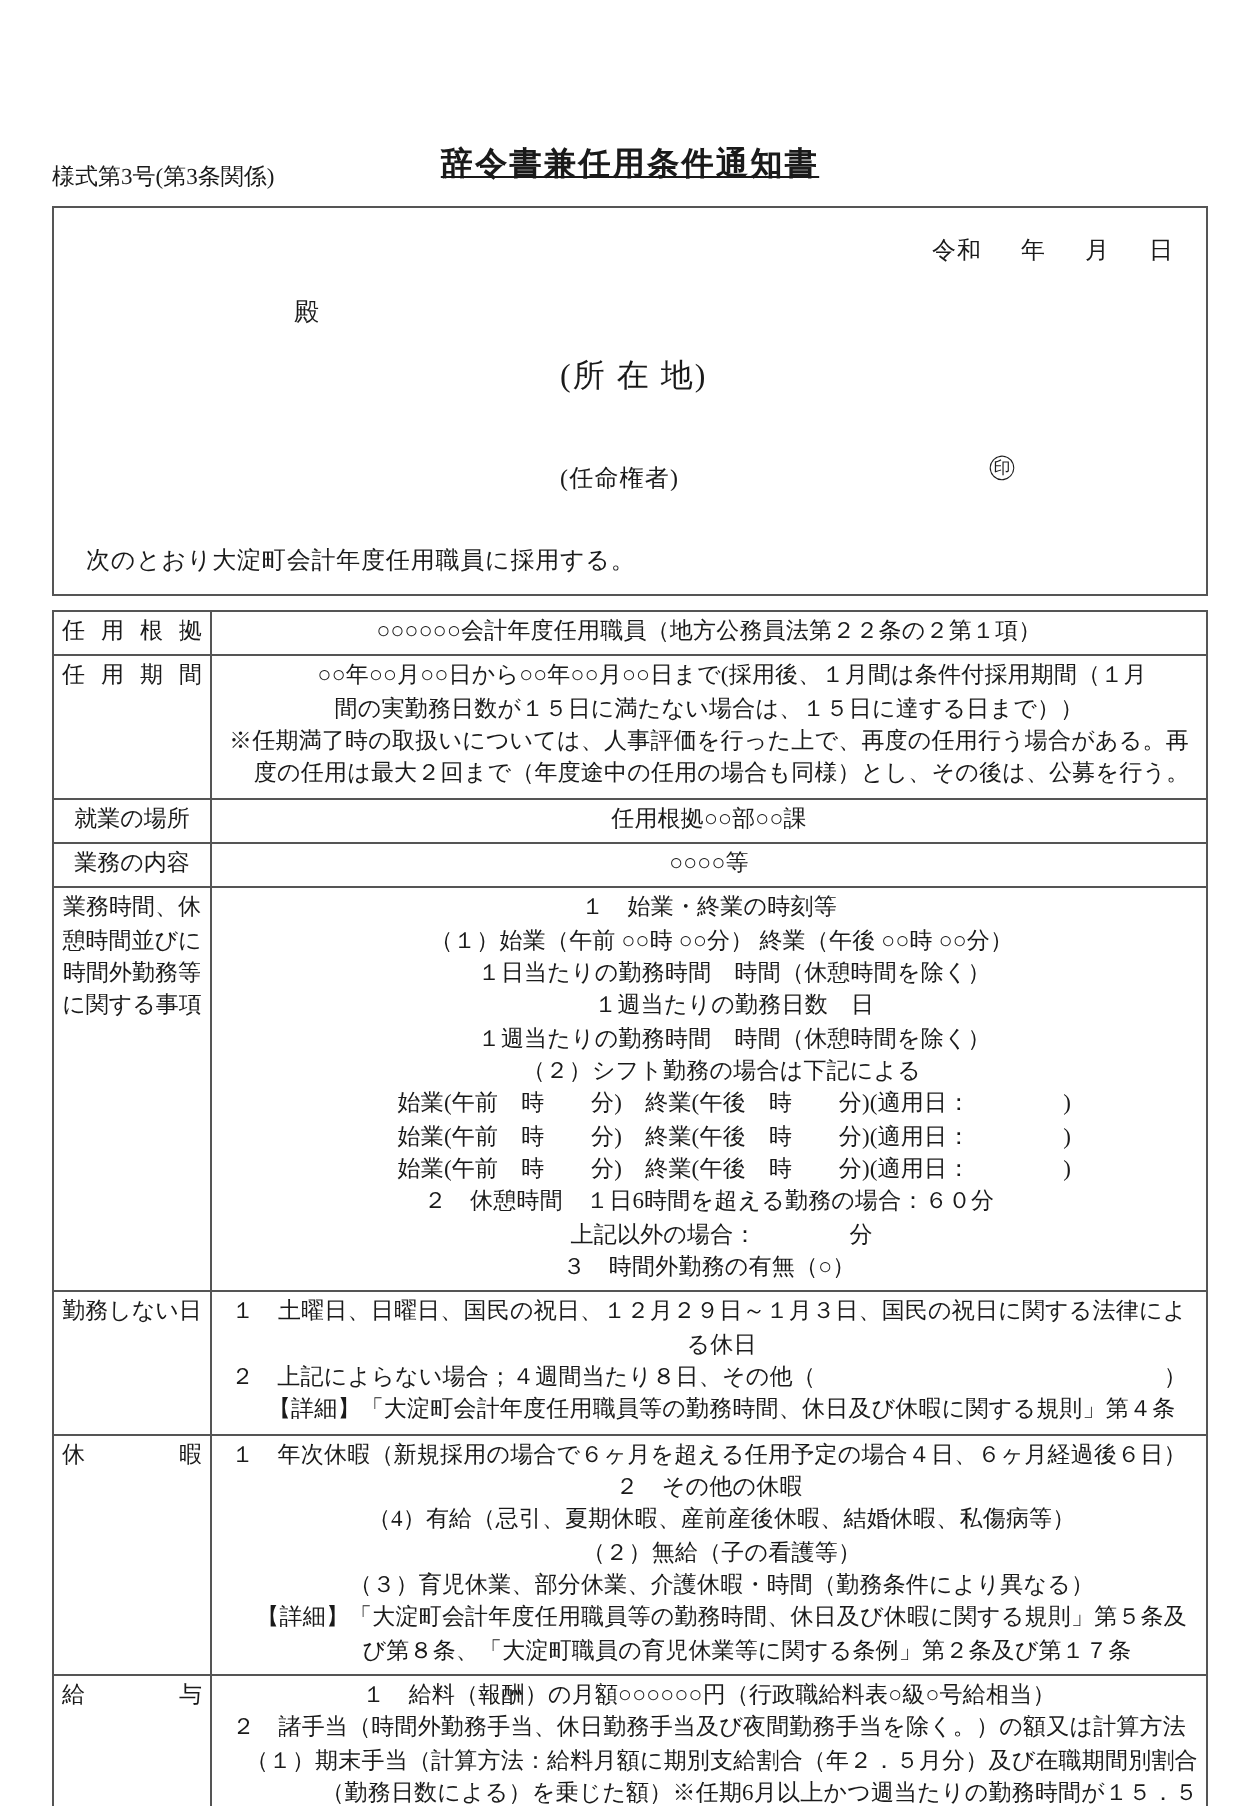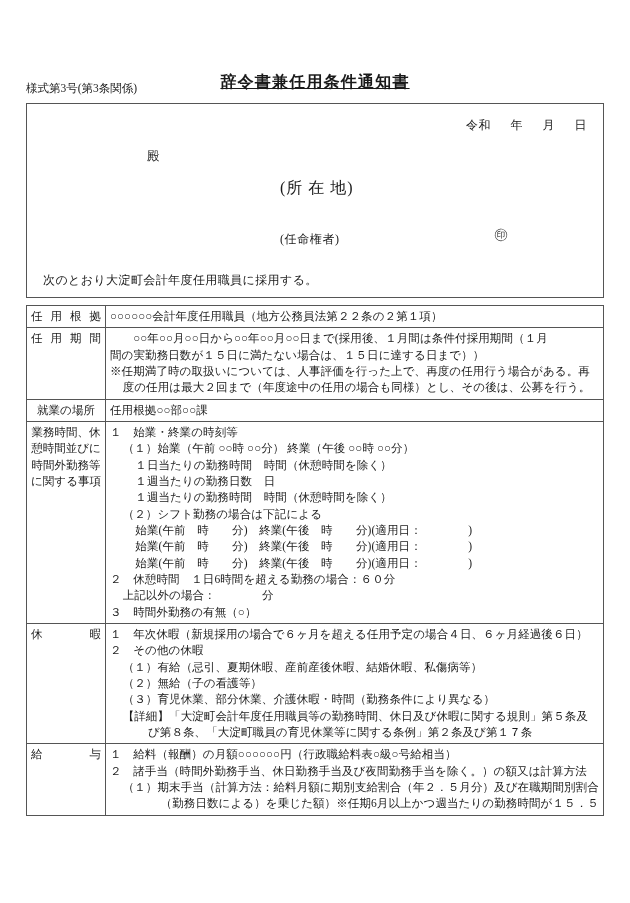--- a/index.html
+++ b/index.html
@@ -129,21 +129,21 @@
     display: block;
   }
   td.label-cell .lbl.j {
     text-align: justify;
     text-align-last: justify;
     white-space: normal;
   }
   td.body-cell {
     letter-spacing: 0.1px;
   }
-  .ln { display: block; white-space: pre-wrap; }
+  .ln { display: block; white-space: pre-wrap; text-align: center; }
   .ind1 { padding-left: 1.1em; }
   .ind2 { padding-left: 2.2em; }
   .ind3 { padding-left: 3.3em; }
   .ind4 { padding-left: 4.4em; }
 </style>
 </head>
 <body>
 
 <div class="page">
 
@@ -188,20 +188,28 @@
         <tr>
           <td class="label-cell">
             <span class="lbl">就業の場所</span>
           </td>
           <td class="body-cell">
             <span class="ln">任用根拠○○部○○課</span>
           </td>
         </tr>
         <tr>
           <td class="label-cell">
+            <span class="lbl">業務の内容</span>
+          </td>
+          <td class="body-cell">
+            <span class="ln">○○○○等</span>
+          </td>
+        </tr>
+        <tr>
+          <td class="label-cell">
             <span class="lbl">業務時間、休</span>
             <span class="lbl">憩時間並びに</span>
             <span class="lbl">時間外勤務等</span>
             <span class="lbl">に関する事項</span>
           </td>
           <td class="body-cell">
             <span class="ln">１　始業・終業の時刻等</span>
             <span class="ln ind1">（１）始業（午前 ○○時 ○○分） 終業（午後 ○○時 ○○分）</span>
             <span class="ln ind2">１日当たりの勤務時間　時間（休憩時間を除く）</span>
             <span class="ln ind2">１週当たりの勤務日数　日</span>
@@ -210,26 +218,37 @@
             <span class="ln ind2">始業(午前　時　　分)　終業(午後　時　　分)(適用日：　　　　)</span>
             <span class="ln ind2">始業(午前　時　　分)　終業(午後　時　　分)(適用日：　　　　)</span>
             <span class="ln ind2">始業(午前　時　　分)　終業(午後　時　　分)(適用日：　　　　)</span>
             <span class="ln">２　休憩時間　１日6時間を超える勤務の場合：６０分</span>
             <span class="ln ind1">上記以外の場合：　　　　分</span>
             <span class="ln">３　時間外勤務の有無（○）</span>
           </td>
         </tr>
         <tr>
           <td class="label-cell">
+            <span class="lbl">勤務しない日</span>
+          </td>
+          <td class="body-cell">
+            <span class="ln">１　土曜日、日曜日、国民の祝日、１２月２９日～１月３日、国民の祝日に関する法律によ</span>
+            <span class="ln ind1">る休日</span>
+            <span class="ln">２　上記によらない場合；４週間当たり８日、その他（　　　　　　　　　　　　　　　）</span>
+            <span class="ln ind1">【詳細】「大淀町会計年度任用職員等の勤務時間、休日及び休暇に関する規則」第４条</span>
+          </td>
+        </tr>
+        <tr>
+          <td class="label-cell">
             <span class="lbl j">休暇</span>
           </td>
           <td class="body-cell">
             <span class="ln">１　年次休暇（新規採用の場合で６ヶ月を超える任用予定の場合４日、６ヶ月経過後６日）</span>
             <span class="ln">２　その他の休暇</span>
-            <span class="ln ind1">（１）有給（忌引、夏期休暇、産前産後休暇、結婚休暇、私傷病等）</span>
+            <span class="ln ind1">（4）有給（忌引、夏期休暇、産前産後休暇、結婚休暇、私傷病等）</span>
             <span class="ln ind1">（２）無給（子の看護等）</span>
             <span class="ln ind1">（３）育児休業、部分休業、介護休暇・時間（勤務条件により異なる）</span>
             <span class="ln ind1">【詳細】「大淀町会計年度任用職員等の勤務時間、休日及び休暇に関する規則」第５条及</span>
             <span class="ln ind3">び第８条、「大淀町職員の育児休業等に関する条例」第２条及び第１７条</span>
           </td>
         </tr>
         <tr>
           <td class="label-cell">
             <span class="lbl j">給与</span>
           </td>

